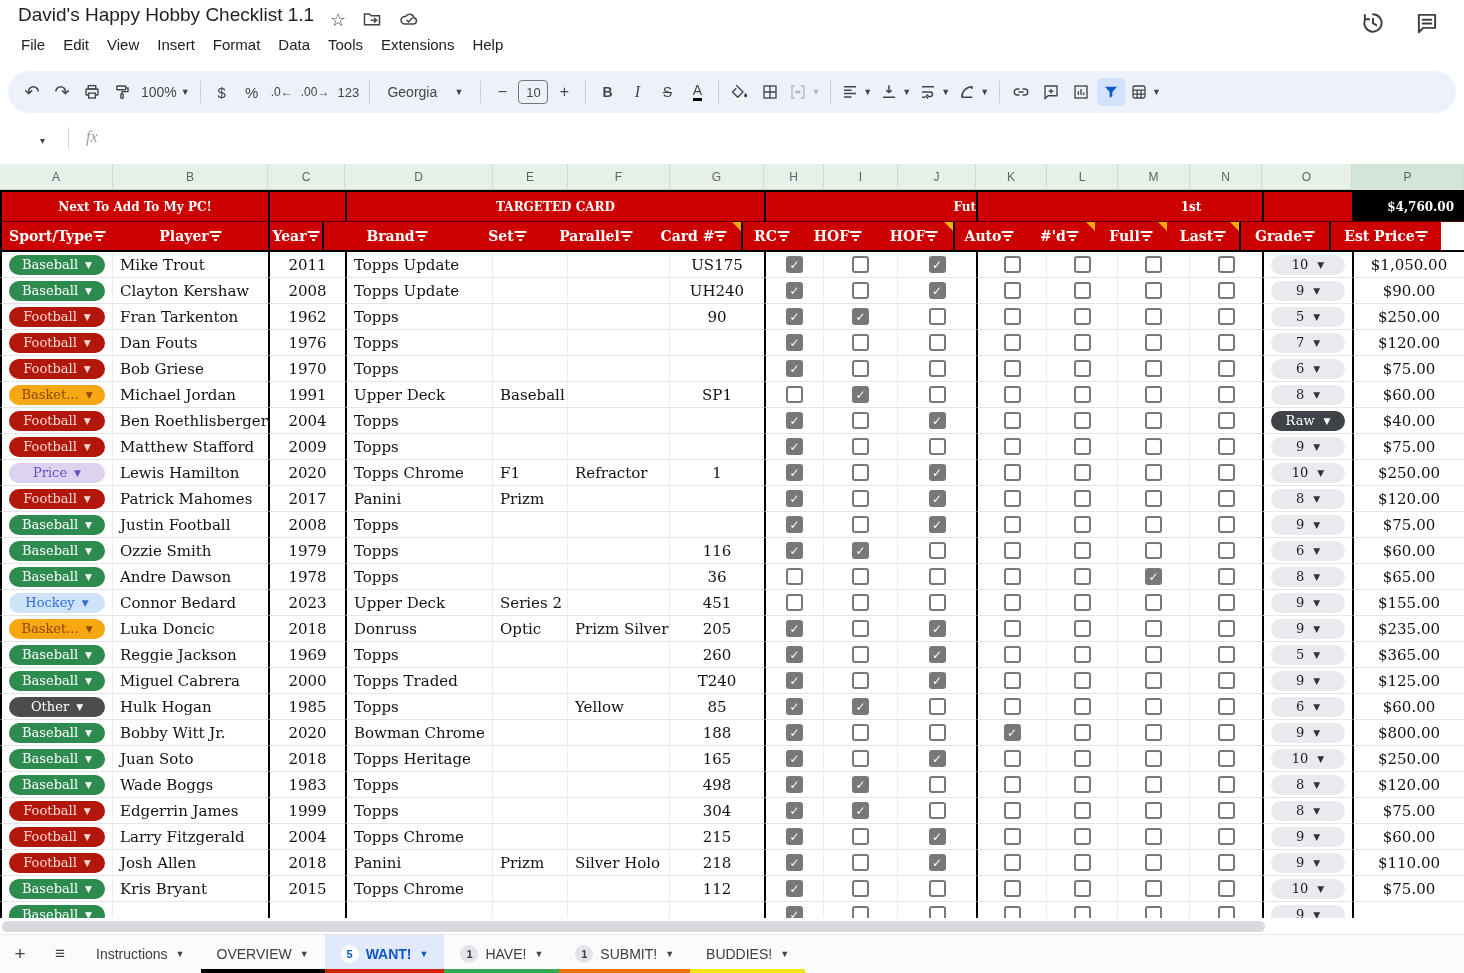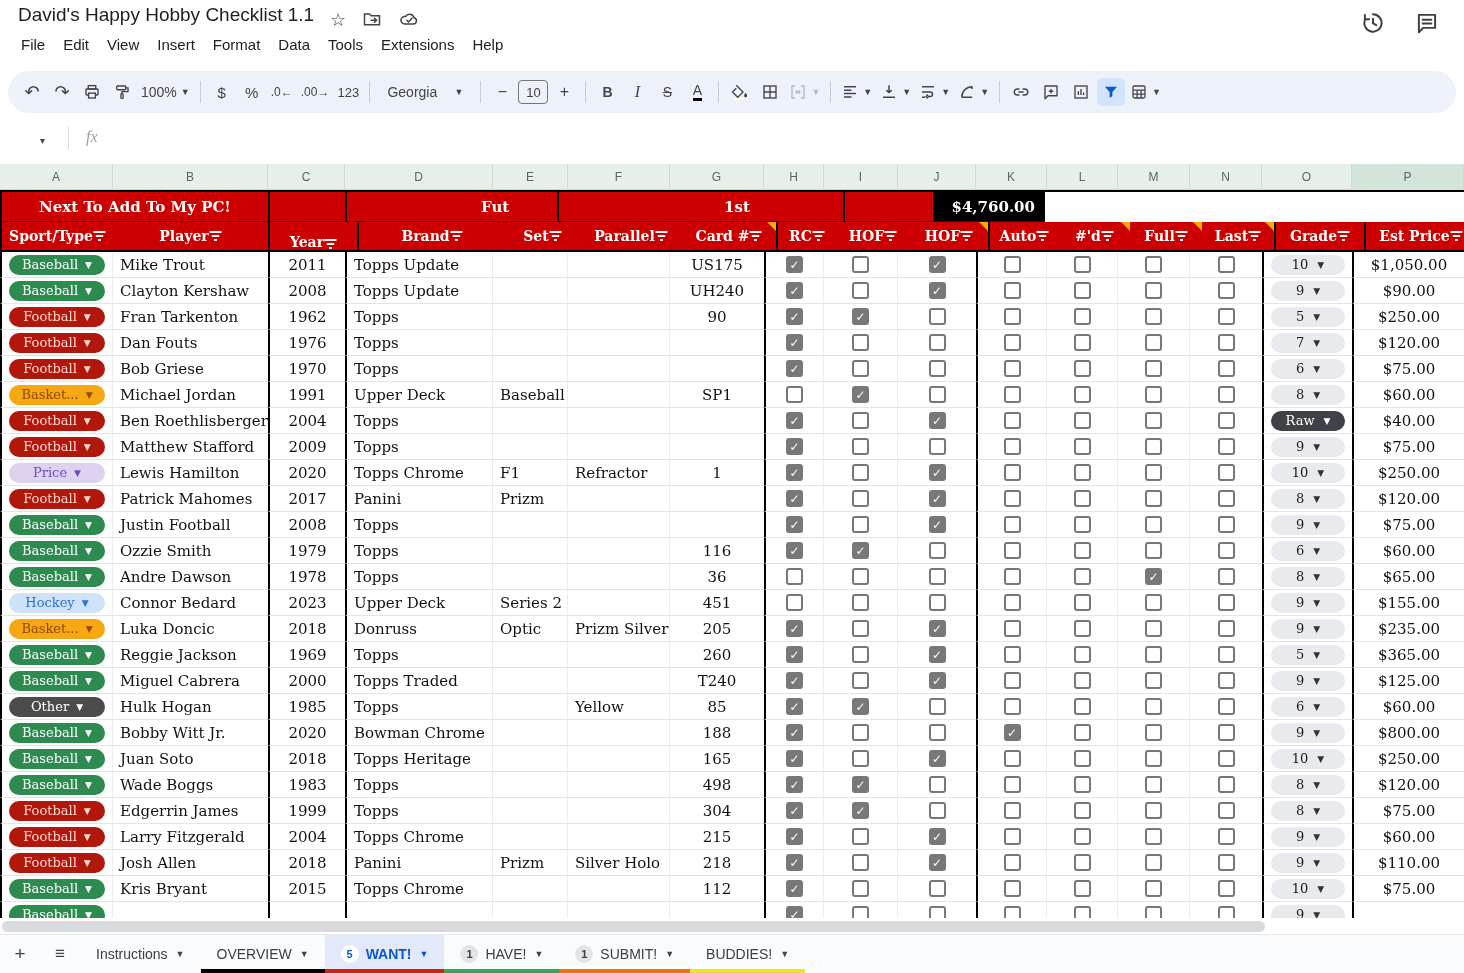--- a/index.html
+++ b/index.html
@@ -45,21 +45,21 @@
   .gcell { flex:none; position:relative; display:flex; align-items:center; justify-content:center; overflow:hidden; }
   
   .letters { height:26px; background:#e7efe9; border-bottom:1px solid #c9d7cd; }
   .letters .gcell { font-family:"Liberation Sans",sans-serif; font-size:12px; color:#5f6368;
     border-right:1px solid #cddbd1; height:26px; }
   .letters .sel { background:#d3e4d9; }
   
   .row1 { height:32px; border-top:2px solid #000; }
   .row2 { height:30px; border-bottom:2px solid #000; }
   .red { background:#cc0000; color:#fff; font-weight:bold; }
-  .row1 .gcell { font-size:15px; border-bottom:1px solid #550000; }
+  .row1 .gcell { font-size:12px; border-bottom:1px solid #550000; }
   .black-cell { background:#000; color:#fff; justify-content:flex-end; padding-right:10px; font-size:15px; }
   .row2 .gcell { font-size:14px; }
   .thickL { border-left:2px solid #000; }
   .note { position:absolute; top:0; right:0; width:0; height:0;
     border-top:9px solid #f9ab00; border-left:9px solid transparent; }
   
   .drow { height:26px; background:#fff; }
   .drow .gcell { border-bottom:1px solid #e4e4e4; border-right:1px solid #ececec;
     font-size:15px; color:#121212; height:26px; }
   .drow .gcell.noR { border-right:none; }
@@ -285,24 +285,25 @@
         <div class="gcell" style="width: 71px;">K</div>
         <div class="gcell" style="width: 71px;">L</div>
         <div class="gcell" style="width: 72px;">M</div>
         <div class="gcell" style="width: 72px;">N</div>
         <div class="gcell" style="width: 90px;">O</div>
         <div class="gcell sel" style="width: 112px;">P</div>
       </div>
       <div class="grow row1">
         <div class="gcell red " style="width: 268px; border-left: 2px solid rgb(0, 0, 0);">Next To Add To My PC!</div>
         <div class="gcell red thickL" style="width: 77px;"></div>
+        <div class="gcell red thickL" style="width: 419px;">TARGETED CARD</div>
         <div class="gcell red thickL" style="width: 212px; justify-content: flex-start;">
-          <div style="margin-left: 134px; width: 78px; text-align: left;">Fut</div>
-        </div>
-        <div class="gcell red thickL" style="width: 286px; justify-content: flex-start;">
+          <div style="margin-left: 134px; width: 78px; text-align: right;">Fut</div>
+        </div>
+        <div class="gcell red thickL" style="width: 286px; justify-content: center;">
           <div style="margin-left: 142px; width: 72px; text-align: center;">1st</div>
         </div>
         <div class="gcell red thickL" style="width: 90px;"></div>
         <div class="gcell black-cell thickL" style="width: 112px; font-weight: bold;">$4,760.00</div>
       </div>
       <div class="grow row2">
         <div class="gcell red" style="width: 113px; border-left: 2px solid rgb(0, 0, 0);">
           <span>Sport/Type</span>
           <svg width="13" height="12" viewBox="0 0 13 12">
             <rect x="0.5" y="1" width="12" height="2" fill="#ffffff"></rect>
@@ -311,21 +312,21 @@
           </svg>
         </div>
         <div class="gcell red" style="width: 155px;">
           <span>Player</span>
           <svg width="13" height="12" viewBox="0 0 13 12">
             <rect x="0.5" y="1" width="12" height="2" fill="#ffffff"></rect>
             <rect x="2.8" y="5" width="7.4" height="2" fill="#ffffff"></rect>
             <rect x="5" y="9" width="3" height="2" fill="#ffffff"></rect>
           </svg>
         </div>
-        <div class="gcell red thickL" style="width: 89px; align-items: flex-end;">
+        <div class="gcell red thickL" style="width: 54px;">
           <span>Year</span>
           <svg width="13" height="12" viewBox="0 0 13 12">
             <rect x="0.5" y="1" width="12" height="2" fill="#ffffff"></rect>
             <rect x="2.8" y="5" width="7.4" height="2" fill="#ffffff"></rect>
             <rect x="5" y="9" width="3" height="2" fill="#ffffff"></rect>
           </svg>
         </div>
         <div class="gcell red thickL" style="width: 148px;">
           <span>Brand</span>
           <svg width="13" height="12" viewBox="0 0 13 12">

